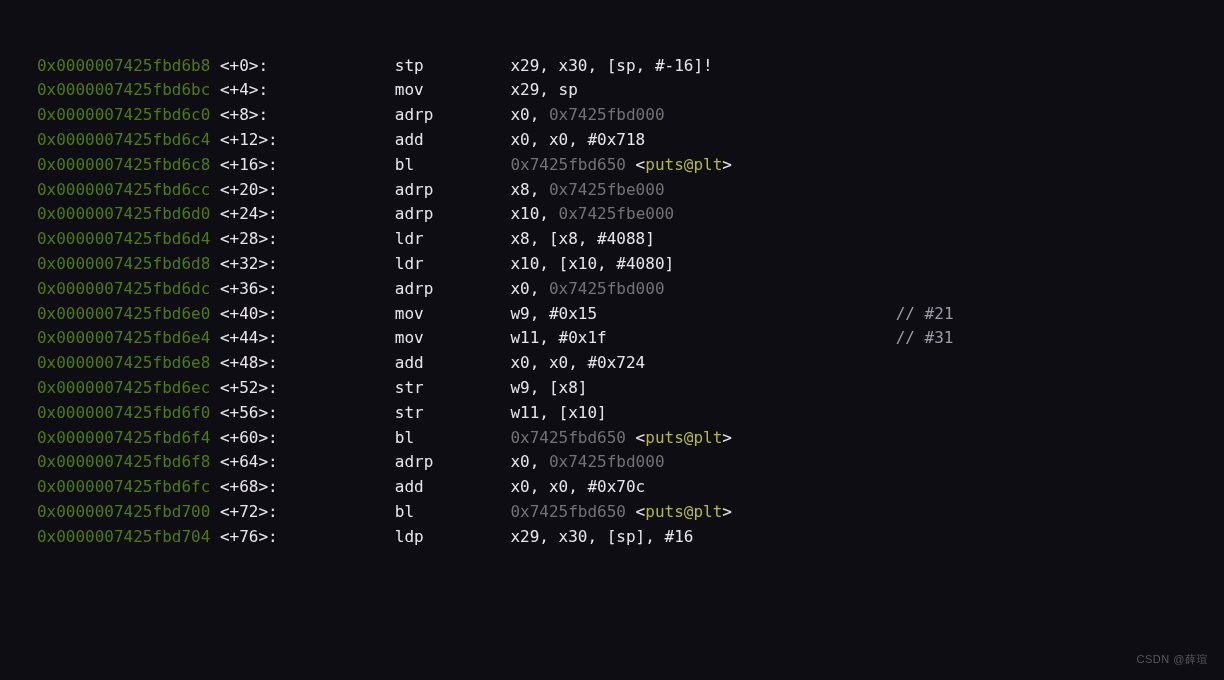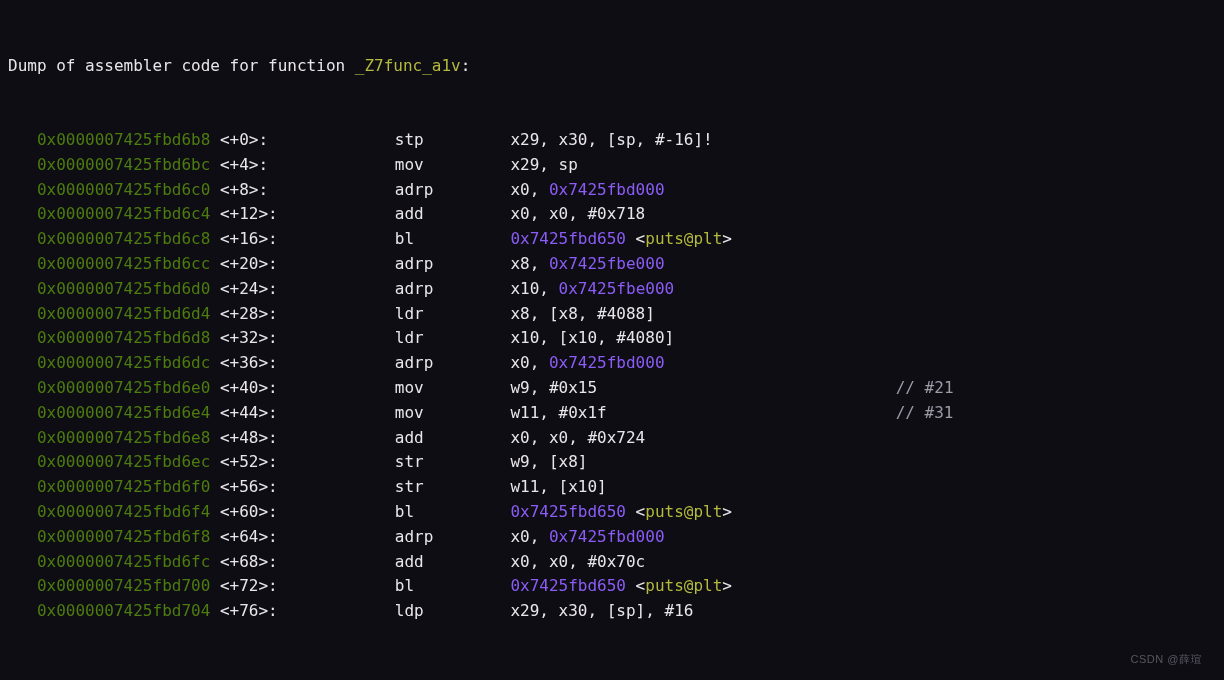--- a/index.html
+++ b/index.html
@@ -11,38 +11,37 @@
     line-height:1.55;
     width:1224px;
     height:680px;
     overflow:hidden;
   }
   .term{
     padding:4px 8px 8px 8px;
     white-space:pre;
   }
   .addr{color:#4d7c0f;}
-  .ref{color:#8b5cf6;}
+  .ref{color:#737373;}
   .sym{color:#b3ba3d;}
   .comment{color:#9e9aa8;text-align:center;}
   .row{display:block;}
   .watermark{
     position:absolute;
-    right:22px;
+    right:16px;
     bottom:12px;
     font-size:11px;
     color:#5a5660;
     font-family:sans-serif;
     letter-spacing:0.5px;
   }
   .offset{display:inline-block;}
   .mnem{display:inline-block;margin-left:40px;}
 </style>
 </head>
 <body>
 
 <div class="term">
-  <span class="row"><span>Dump of assembler code for function </span><span class="sym">_Z7func_a1v</span><span>:</span></span>
   <div id="disasm-rows"><span class="row">   <span class="addr">0x0000007425fbd6b8</span> <span class="offset">&lt;+0&gt;:         </span><span class="mnem">stp         </span><span>x29, x30, [sp, #-16]!</span></span><span class="row">   <span class="addr">0x0000007425fbd6bc</span> <span class="offset">&lt;+4&gt;:         </span><span class="mnem">mov         </span><span>x29, sp</span></span><span class="row">   <span class="addr">0x0000007425fbd6c0</span> <span class="offset">&lt;+8&gt;:         </span><span class="mnem">adrp        </span><span>x0, </span><span class="ref">0x7425fbd000</span></span><span class="row">   <span class="addr">0x0000007425fbd6c4</span> <span class="offset">&lt;+12&gt;:        </span><span class="mnem">add         </span><span>x0, x0, #0x718</span></span><span class="row">   <span class="addr">0x0000007425fbd6c8</span> <span class="offset">&lt;+16&gt;:        </span><span class="mnem">bl          </span><span class="ref">0x7425fbd650</span><span> &lt;</span><span class="sym">puts@plt</span><span>&gt;</span></span><span class="row">   <span class="addr">0x0000007425fbd6cc</span> <span class="offset">&lt;+20&gt;:        </span><span class="mnem">adrp        </span><span>x8, </span><span class="ref">0x7425fbe000</span></span><span class="row">   <span class="addr">0x0000007425fbd6d0</span> <span class="offset">&lt;+24&gt;:        </span><span class="mnem">adrp        </span><span>x10, </span><span class="ref">0x7425fbe000</span></span><span class="row">   <span class="addr">0x0000007425fbd6d4</span> <span class="offset">&lt;+28&gt;:        </span><span class="mnem">ldr         </span><span>x8, [x8, #4088]</span></span><span class="row">   <span class="addr">0x0000007425fbd6d8</span> <span class="offset">&lt;+32&gt;:        </span><span class="mnem">ldr         </span><span>x10, [x10, #4080]</span></span><span class="row">   <span class="addr">0x0000007425fbd6dc</span> <span class="offset">&lt;+36&gt;:        </span><span class="mnem">adrp        </span><span>x0, </span><span class="ref">0x7425fbd000</span></span><span class="row">   <span class="addr">0x0000007425fbd6e0</span> <span class="offset">&lt;+40&gt;:        </span><span class="mnem">mov         </span><span>w9, #0x15</span>                               <span class="comment">// #21</span></span><span class="row">   <span class="addr">0x0000007425fbd6e4</span> <span class="offset">&lt;+44&gt;:        </span><span class="mnem">mov         </span><span>w11, #0x1f</span>                              <span class="comment">// #31</span></span><span class="row">   <span class="addr">0x0000007425fbd6e8</span> <span class="offset">&lt;+48&gt;:        </span><span class="mnem">add         </span><span>x0, x0, #0x724</span></span><span class="row">   <span class="addr">0x0000007425fbd6ec</span> <span class="offset">&lt;+52&gt;:        </span><span class="mnem">str         </span><span>w9, [x8]</span></span><span class="row">   <span class="addr">0x0000007425fbd6f0</span> <span class="offset">&lt;+56&gt;:        </span><span class="mnem">str         </span><span>w11, [x10]</span></span><span class="row">   <span class="addr">0x0000007425fbd6f4</span> <span class="offset">&lt;+60&gt;:        </span><span class="mnem">bl          </span><span class="ref">0x7425fbd650</span><span> &lt;</span><span class="sym">puts@plt</span><span>&gt;</span></span><span class="row">   <span class="addr">0x0000007425fbd6f8</span> <span class="offset">&lt;+64&gt;:        </span><span class="mnem">adrp        </span><span>x0, </span><span class="ref">0x7425fbd000</span></span><span class="row">   <span class="addr">0x0000007425fbd6fc</span> <span class="offset">&lt;+68&gt;:        </span><span class="mnem">add         </span><span>x0, x0, #0x70c</span></span><span class="row">   <span class="addr">0x0000007425fbd700</span> <span class="offset">&lt;+72&gt;:        </span><span class="mnem">bl          </span><span class="ref">0x7425fbd650</span><span> &lt;</span><span class="sym">puts@plt</span><span>&gt;</span></span><span class="row">   <span class="addr">0x0000007425fbd704</span> <span class="offset">&lt;+76&gt;:        </span><span class="mnem">ldp         </span><span>x29, x30, [sp], #16</span></span></div>
   
 </div>
 
 <div class="watermark">CSDN @薛瑄</div>
 
 </body></html>

